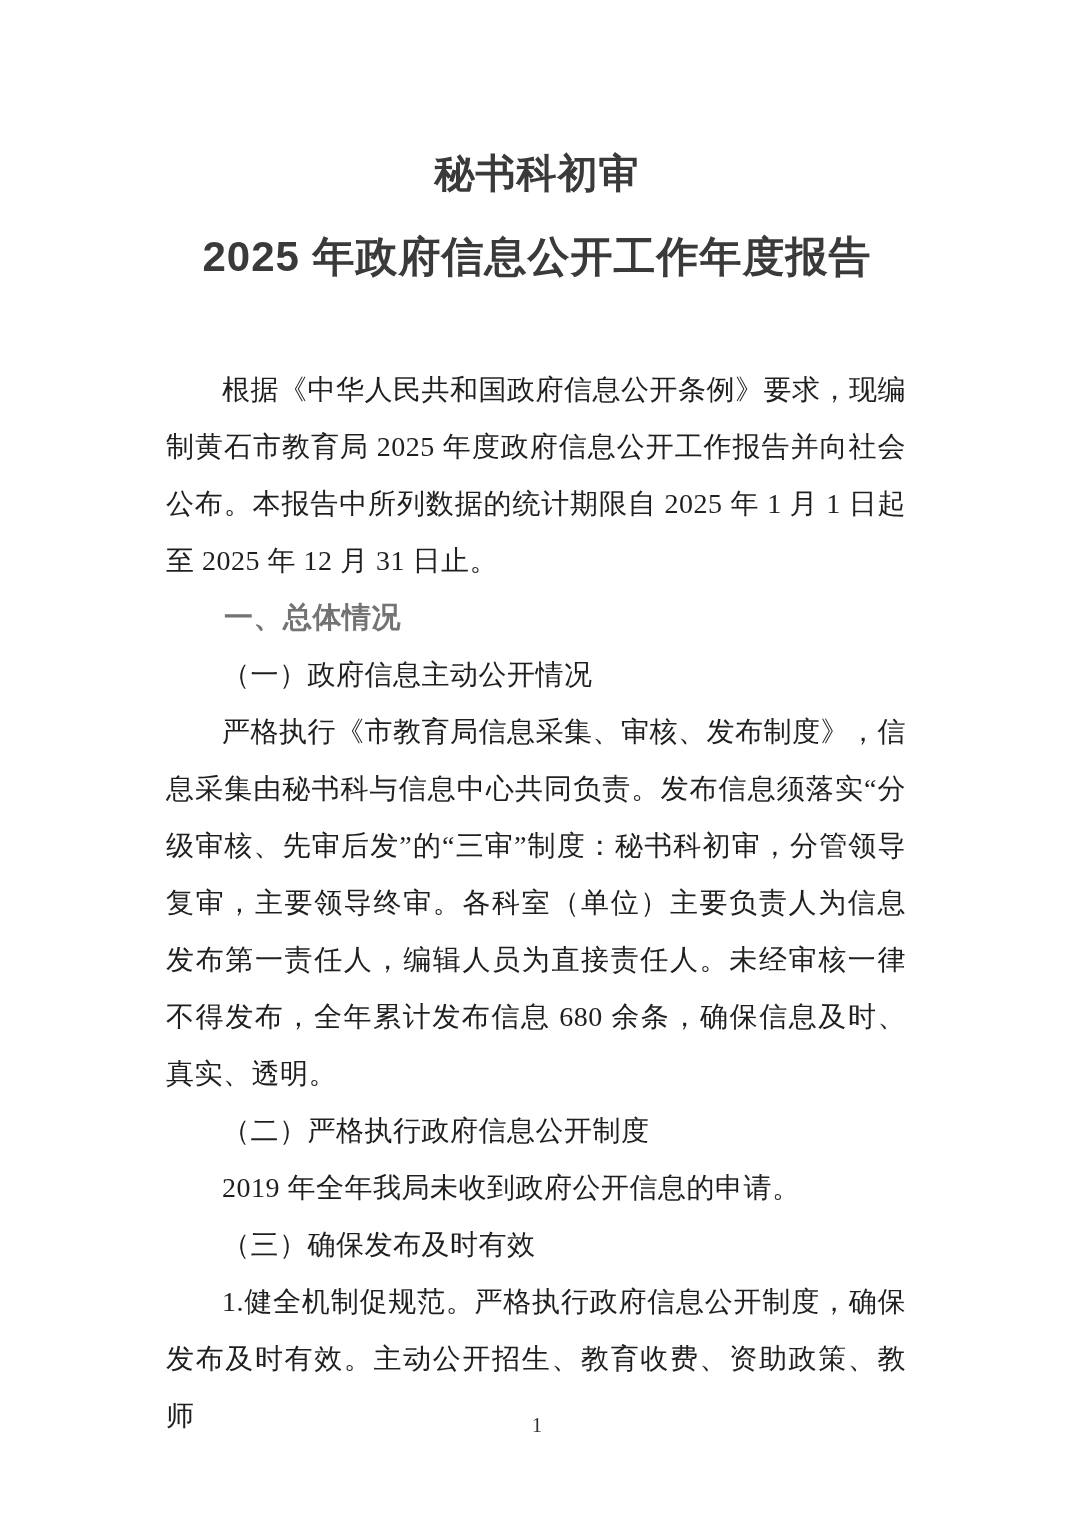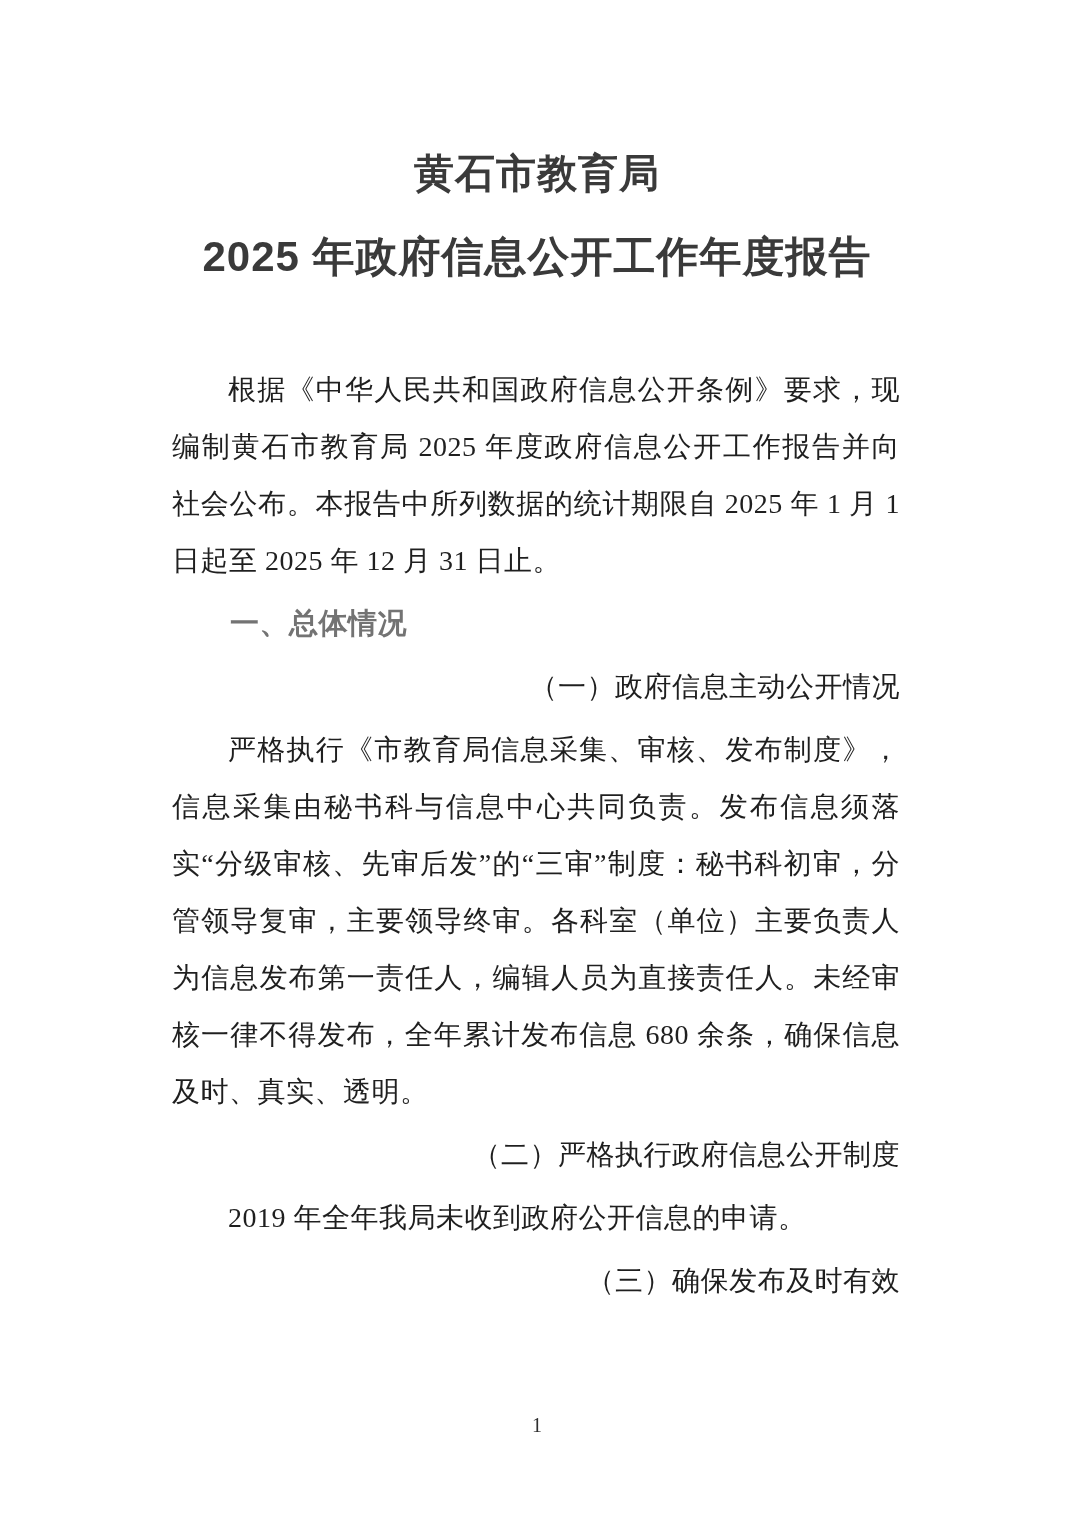--- a/index.html
+++ b/index.html
@@ -38,67 +38,68 @@
   .body-text {
     margin: 80px 168px 0 166px;
     font-family: "Liberation Serif", "DejaVu Serif", serif;
     font-size: 28px;
     line-height: 57px;
     color: #1f1f1f;
     text-align: justify;
     letter-spacing: 0.5px;
   }
   .body-text p {
-    margin: 6px;
+    margin: 0;
     text-indent: 2em;
   }
   .section-heading {
     font-family: "Liberation Sans", "DejaVu Sans", sans-serif;
     font-weight: 700;
     font-size: 29px;
     color: #737373;
     text-align: left;
   }
   .subsection-heading {
-    text-align: right;
+    text-align: left;
   }
   .page-number {
     position: absolute;
     bottom: 83px;
     left: 0;
     right: 0;
     text-align: center;
     font-family: "Liberation Serif", "DejaVu Serif", serif;
     font-size: 20px;
     color: #2e2e2e;
   }
 </style>
 </head>
 <body>
 
 <div class="page">
 
-  <h1 class="doc-title">黄石市教育局</h1>
+  <h1 class="doc-title">秘书科初审</h1>
 
   <h2 class="doc-subtitle">2025 年政府信息公开工作年度报告</h2>
 
   <div class="body-text">
 
     <p class="body-para">根据《中华人民共和国政府信息公开条例》要求，现编制黄石市教育局 2025 年度政府信息公开工作报告并向社会公布。本报告中所列数据的统计期限自 2025 年 1 月 1 日起至 2025 年 12 月 31 日止。</p>
 
     <p class="section-heading">一、总体情况</p>
 
     <p class="subsection-heading">（一）政府信息主动公开情况</p>
 
     <p class="body-para">严格执行《市教育局信息采集、审核、发布制度》，信息采集由秘书科与信息中心共同负责。发布信息须落实“分级审核、先审后发”的“三审”制度：秘书科初审，分管领导复审，主要领导终审。各科室（单位）主要负责人为信息发布第一责任人，编辑人员为直接责任人。未经审核一律不得发布，全年累计发布信息 680 余条，确保信息及时、真实、透明。</p>
 
     <p class="subsection-heading">（二）严格执行政府信息公开制度</p>
 
     <p class="body-para">2019 年全年我局未收到政府公开信息的申请。</p>
 
     <p class="subsection-heading">（三）确保发布及时有效</p>
 
+    <p class="body-para">1.健全机制促规范。严格执行政府信息公开制度，确保发布及时有效。主动公开招生、教育收费、资助政策、教师</p>
 
   </div>
 
   <div class="page-number">1</div>
 
 </div>
 
 </body></html>

